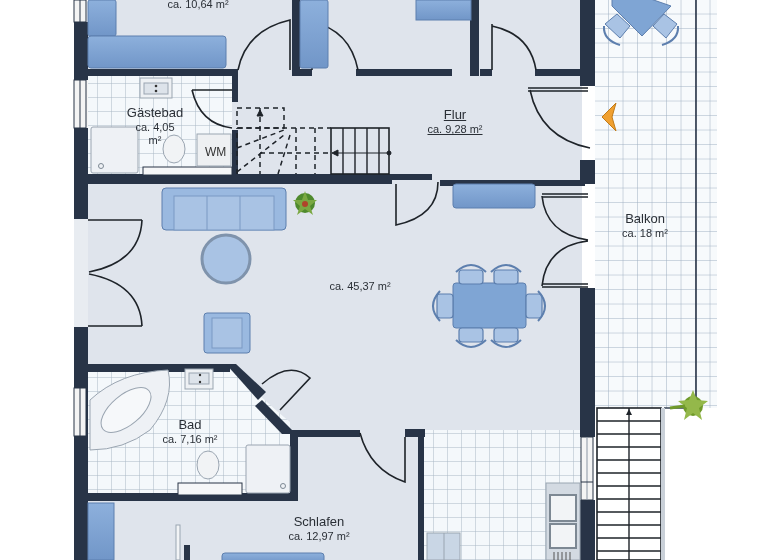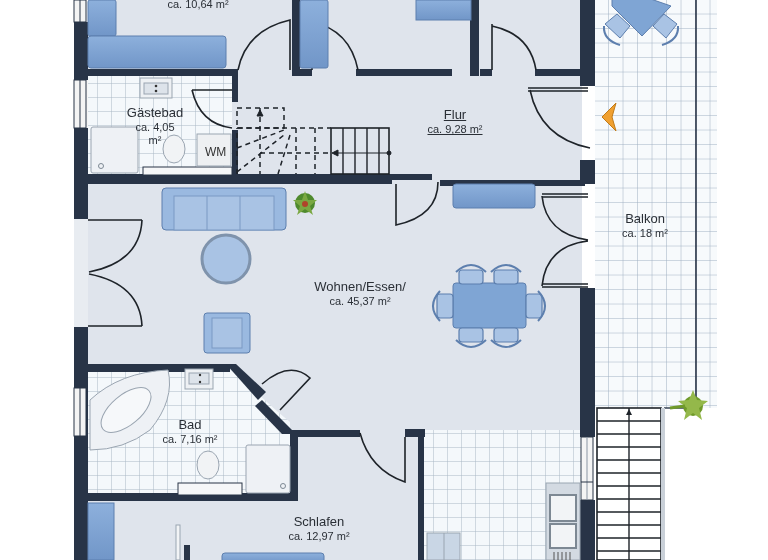--- a/index.html
+++ b/index.html
@@ -284,21 +284,20 @@
   <span class="area">m²</span>
 </div>
 <span class="wm" style="left:205px; top:145px;">WM</span>
 
 <div class="lbl" style="left:405px; top:108px; width:100px;text-decoration:underline;">
   <span class="name">Flur</span>
   <span class="area">ca. 9,28 m²</span>
 </div>
 
 <div class="lbl" style="left:295px; top:280px; width:130px;">
-  <span class="name">Wohnen/Essen/</span>
   <span class="area">ca. 45,37 m²</span>
 </div>
 
 <div class="lbl" style="left:600px; top:212px; width:90px;">
   <span class="name">Balkon</span>
   <span class="area">ca. 18 m²</span>
 </div>
 
 <div class="lbl" style="left:145px; top:418px; width:90px;">
   <span class="name">Bad</span>

